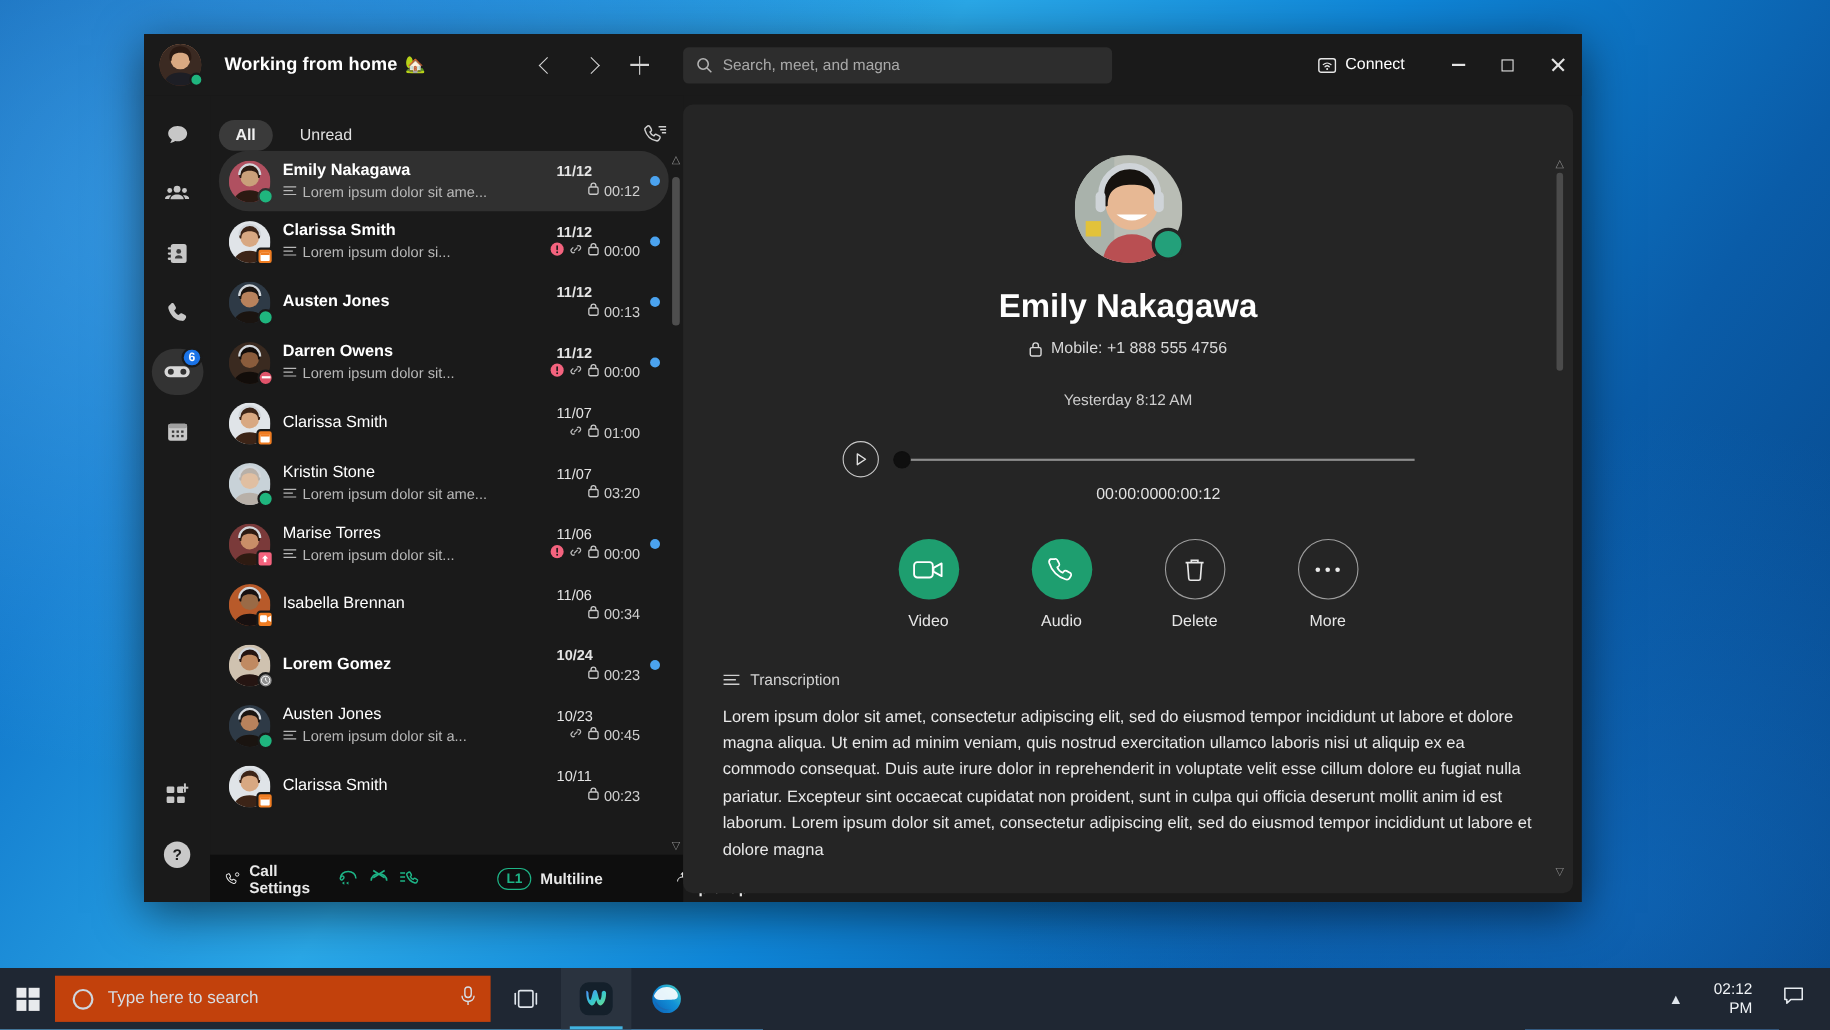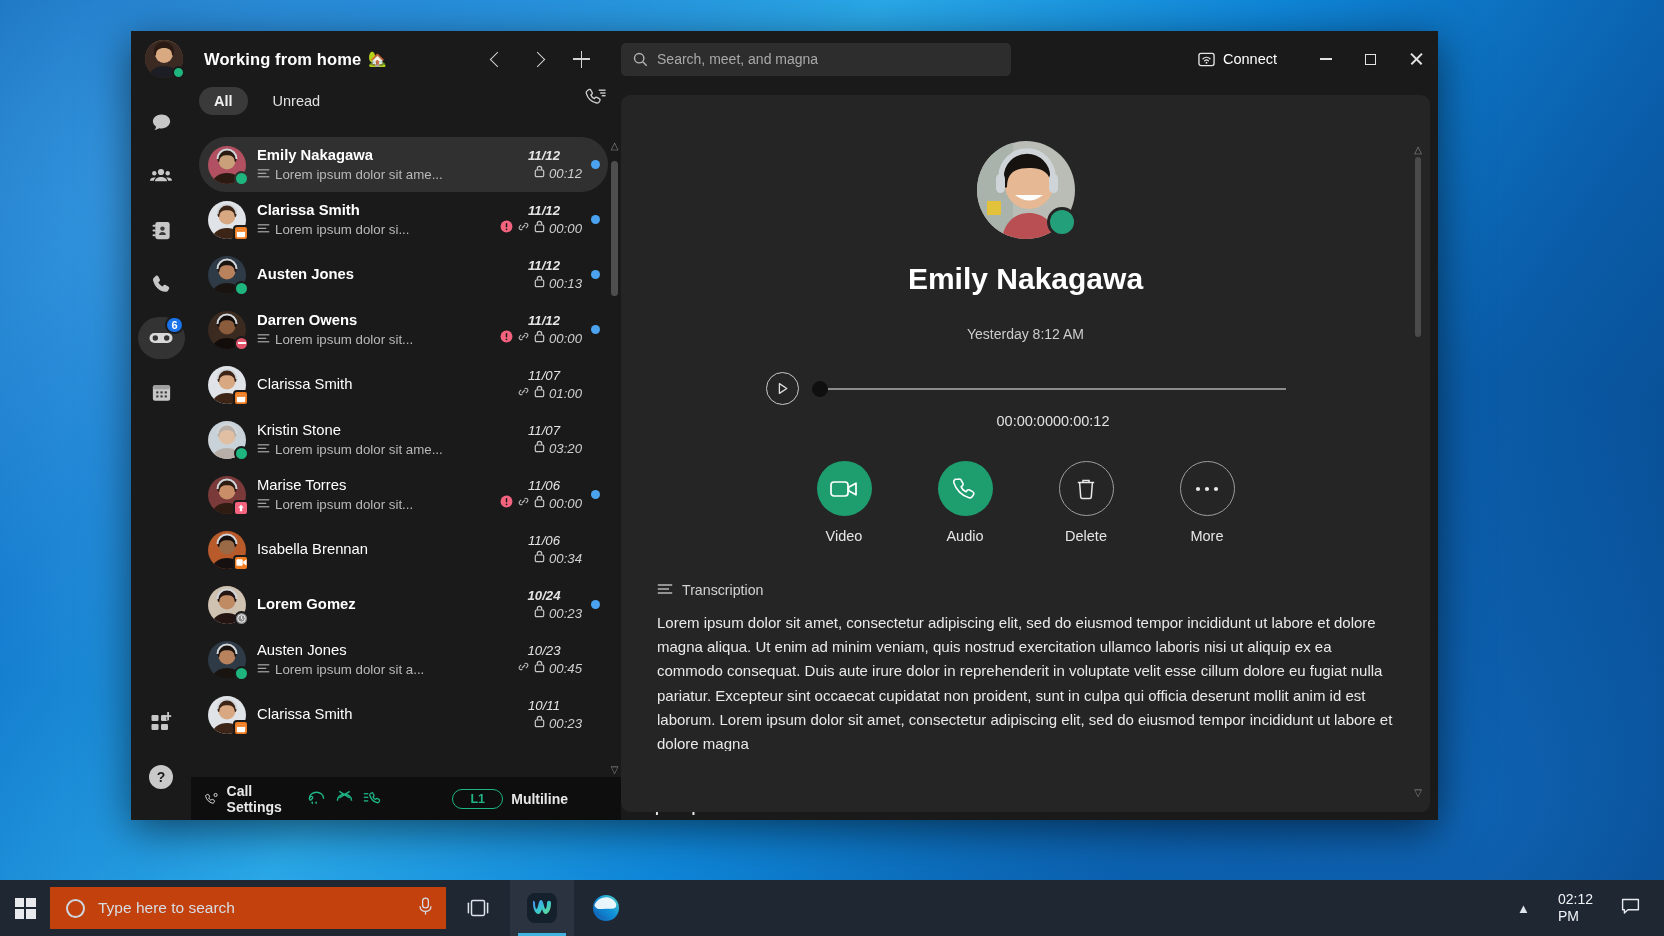--- a/index.html
+++ b/index.html
@@ -106,21 +106,21 @@
     border: 2px solid #1a1a1a;
   }
   .rail-spacer { flex: 1; }
   .help-circle {
     width: 24px; height: 24px; border-radius: 50%; background: #c9c9c9; color: #1a1a1a;
     display: flex; align-items: center; justify-content: center; font-size: 14px; font-weight: 700;
   }
 
   
   .listcol { width: 430px; flex: 0 0 430px; background: #1a1a1a; display: flex; flex-direction: column; min-height: 0; }
-  .list-tabs { height: 50px; display: flex; align-items: flex-start; padding: 0 14px 0 8px; }
+  .list-tabs { height: 50px; display: flex; align-items: flex-end; padding: 0 14px 0 8px; }
   .pill {
     padding: 6px 15px; border-radius: 14px; font-size: 14.5px; color: #f0f0f0;
   }
   .pill.on { background: #3a3a3a; font-weight: 700; }
   .pill.off { color: #e0e0e0; }
   .tabs-right { margin-left: auto; color: #d0d0d0; }
 
   .list-scroll-wrap { flex: 1; display: flex; min-height: 0; }
   .convlist { flex: 1; overflow: hidden; padding: 0 0 0 8px; }
   .conv {
@@ -135,41 +135,41 @@
     border-radius: 50%; border: 2px solid #1a1a1a; display: flex; align-items: center;
     justify-content: center;
   }
   .conv.sel .badge-sm { border-color: #303030; }
   .badge-sm.sq { border-radius: 4px; width: 16px; height: 16px; }
   .conv-mid { flex: 1; min-width: 0; margin-left: 11px; }
   .conv-name { color: #fff; font-size: 14.8px; line-height: 19px; white-space: nowrap; overflow: hidden; }
   .conv-name.bold { font-weight: 700; }
   .conv-sub { display: flex; align-items: center; gap: 5px; color: #b8b8b8; font-size: 13.3px; line-height: 18px; margin-top: 1px; }
   .conv-sub .txt { overflow: hidden; white-space: nowrap; text-overflow: ellipsis; max-width: 196px; }
-  .conv-right { width: 76px; flex: 0 0 76px; text-align: center; color: #e4e4e4; font-style: italic; }
+  .conv-right { width: 76px; flex: 0 0 76px; text-align: left; color: #e4e4e4; }
   .conv-date { font-size: 13.2px; line-height: 19px; }
   .conv-date.bold { font-weight: 700; }
   .conv-dur { font-size: 13.2px; line-height: 18px; color: #cfcfcf; display: flex; align-items: center; justify-content: flex-end; gap: 4px; }
   .unread-dot { width: 9px; height: 9px; border-radius: 50%; background: #4ba3ef; margin-left: 9px; flex: 0 0 9px; }
   .unread-dot.hidden { visibility: hidden; }
 
   .list-sb { width: 13px; flex: 0 0 13px; position: relative; display: flex; flex-direction: column; align-items: center; }
   .sb-up, .sb-down { color: #8a8a8a; font-size: 10px; height: 16px; display: flex; align-items: center; }
   .sb-track { flex: 1; width: 100%; position: relative; }
   .sb-thumb { position: absolute; left: 3px; top: 8px; width: 7px; height: 135px; border-radius: 4px; background: #4e4e4e; }
 
   .callsettings {
     height: 43px; flex: 0 0 43px; display: flex; align-items: center; background: #0e0e0e;
     color: #e8e8e8; font-size: 14px; padding-left: 14px; gap: 16px;
   }
   .cs-group { display: flex; align-items: center; gap: 8px; }
   .cs-label { font-weight: 700; }
   .cs-icons { display: flex; align-items: center; gap: 9px; margin-left: 4px; color: #1eb486; }
   .l1-pill {
-    width: 51px; height: 20px; border: 1.4px solid #1eb486; border-radius: 10px; color: #1eb486;
+    width: 31px; height: 20px; border: 1.4px solid #1eb486; border-radius: 10px; color: #1eb486;
     display: flex; align-items: center; justify-content: center; font-size: 12.5px; font-weight: 700;
   }
   .cs-multiline { display: flex; align-items: center; gap: 8px; margin-left: 54px; font-weight: 700; }
   .cs-pickup { display: flex; align-items: center; gap: 8px; margin-left: 50px; font-weight: 700; }
 
   
   .detail {
     flex: 1; background: #252525; margin: 8px 8px 8px 0; border-radius: 9px;
     display: flex; flex-direction: column; min-width: 0; position: relative; overflow: hidden;
   }
@@ -231,21 +231,21 @@
   .tb-search .pl { color: #d7dde4; font-size: 15.5px; flex: 1; }
   .tb-icon { width: 64px; height: 56px; display: flex; align-items: center; justify-content: center; position: relative; }
   .tb-icon.active { background: #2a333f; }
   .tb-icon.active:after { content: ""; position: absolute; left: 8px; right: 8px; bottom: 0; height: 3px; background: #41b3e0; }
   .webex-ico {
     width: 30px; height: 30px; border-radius: 8px; background: #14202b;
     display: flex; align-items: center; justify-content: center;
   }
   .tb-right-zone { margin-left: auto; display: flex; align-items: center; padding-right: 10px; gap: 4px; }
   .tb-caret { color: #dfe5ec; font-size: 13px; padding: 0 14px; }
-  .tb-clock { color: #f0f3f6; font-size: 14px; line-height: 17px; text-align: left; padding: 0 10px; }
+  .tb-clock { color: #f0f3f6; font-size: 14px; line-height: 17px; text-align: right; padding: 0 10px; }
   .tb-notif { padding: 0 14px; color: #e6ebf0; }
 </style>
 </head>
 <body>
 
 <div class="desk-glow"></div>
 <div class="desk-glow2"></div>
 
 <div class="app-window">
 
@@ -872,20 +872,27 @@
               <path d="M26 40c0-19 11-28 26-28s26 9 26 28c0 6-2 8-4 6 0-14-8-19-22-19s-22 5-22 19c-2 2-4 0-4-6z" fill="#16120f"></path>
               <path d="M24 36a26 26 0 0 1 52 0" fill="none" stroke="#cfd4d8" stroke-width="5.5"></path>
               <rect x="19" y="33" width="9" height="19" rx="4.5" fill="#cfd4d8"></rect>
               <rect x="72" y="33" width="9" height="19" rx="4.5" fill="#cfd4d8"></rect>
               <path d="M38 54q14 11 28 0" fill="#fff"></path>
             </svg>
           </div>
           <div class="dot"></div>
         </div>
         <div class="d-name">Emily Nakagawa</div>
+        <div class="d-phone">
+          <svg width="13" height="15" viewBox="0 0 13 15">
+            <rect x="1.6" y="6" width="9.8" height="7.6" rx="1.5" fill="none" stroke="#d8d8d8" stroke-width="1.3"></rect>
+            <path d="M4 6V4.2a2.5 2.5 0 0 1 5 0V6" fill="none" stroke="#d8d8d8" stroke-width="1.3"></path>
+          </svg>
+          <span>Mobile: +1 888 555 4756</span>
+        </div>
         <div class="d-when">Yesterday 8:12 AM</div>
 
         <div class="player">
           <div class="play-btn">
             <svg width="13" height="13" viewBox="0 0 13 13">
               <path d="M3.4 1.6l7.4 4.9-7.4 4.9z" fill="none" stroke="#dedede" stroke-width="1.3" stroke-linejoin="round"></path>
             </svg>
           </div>
           <div class="track">
             <div class="knob"></div>

